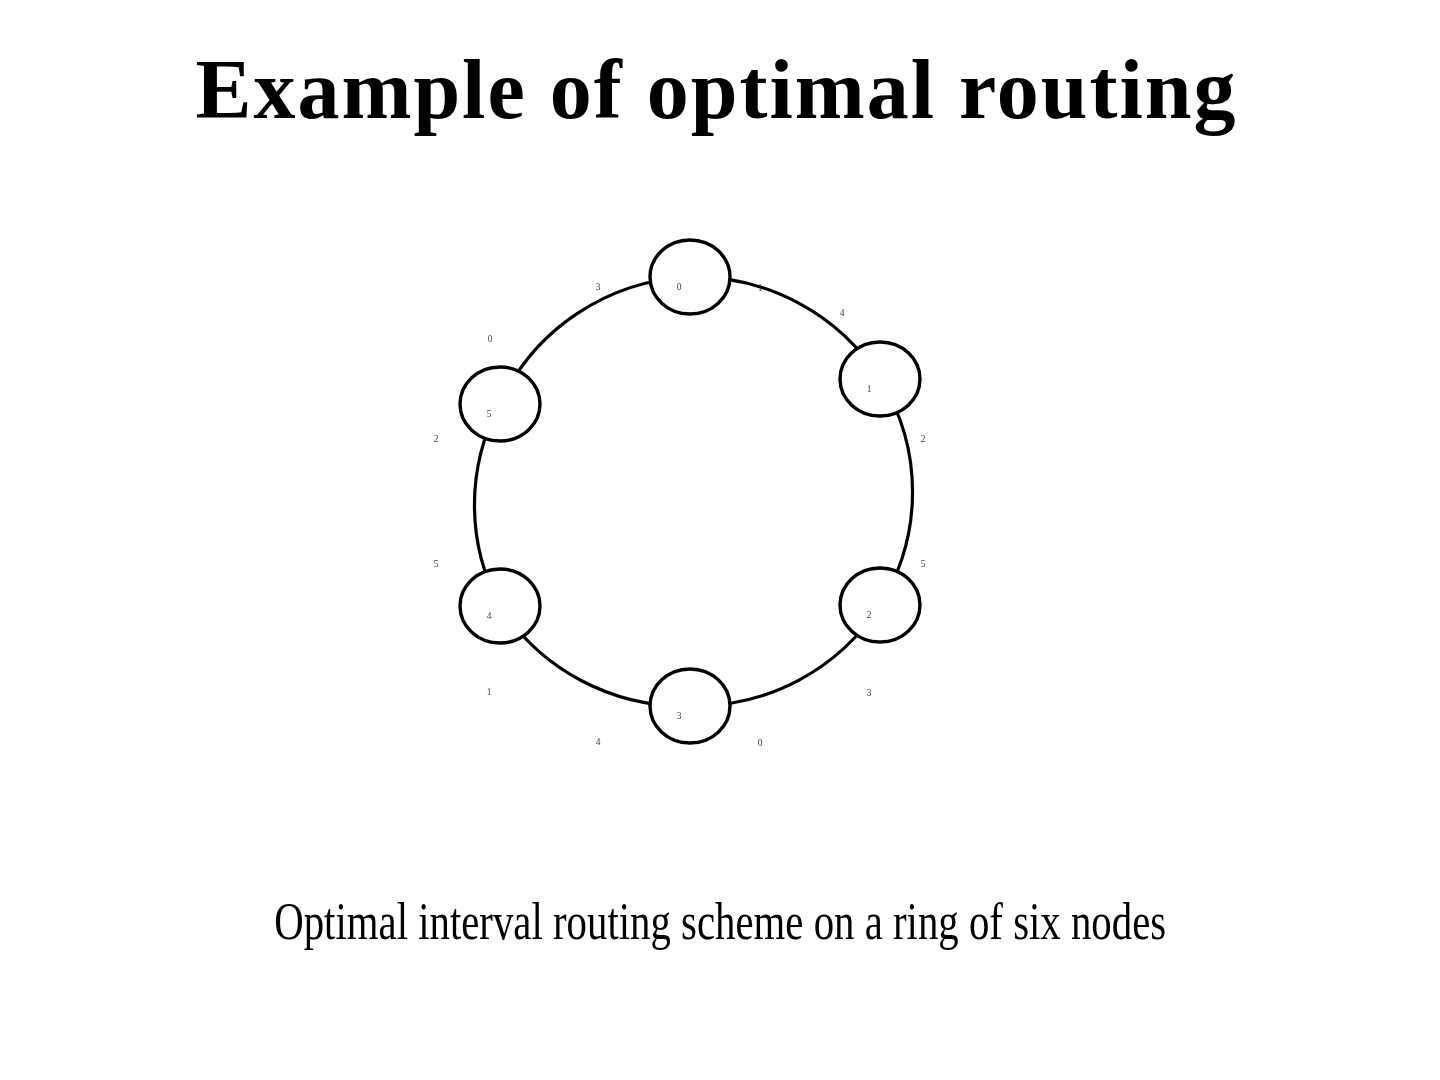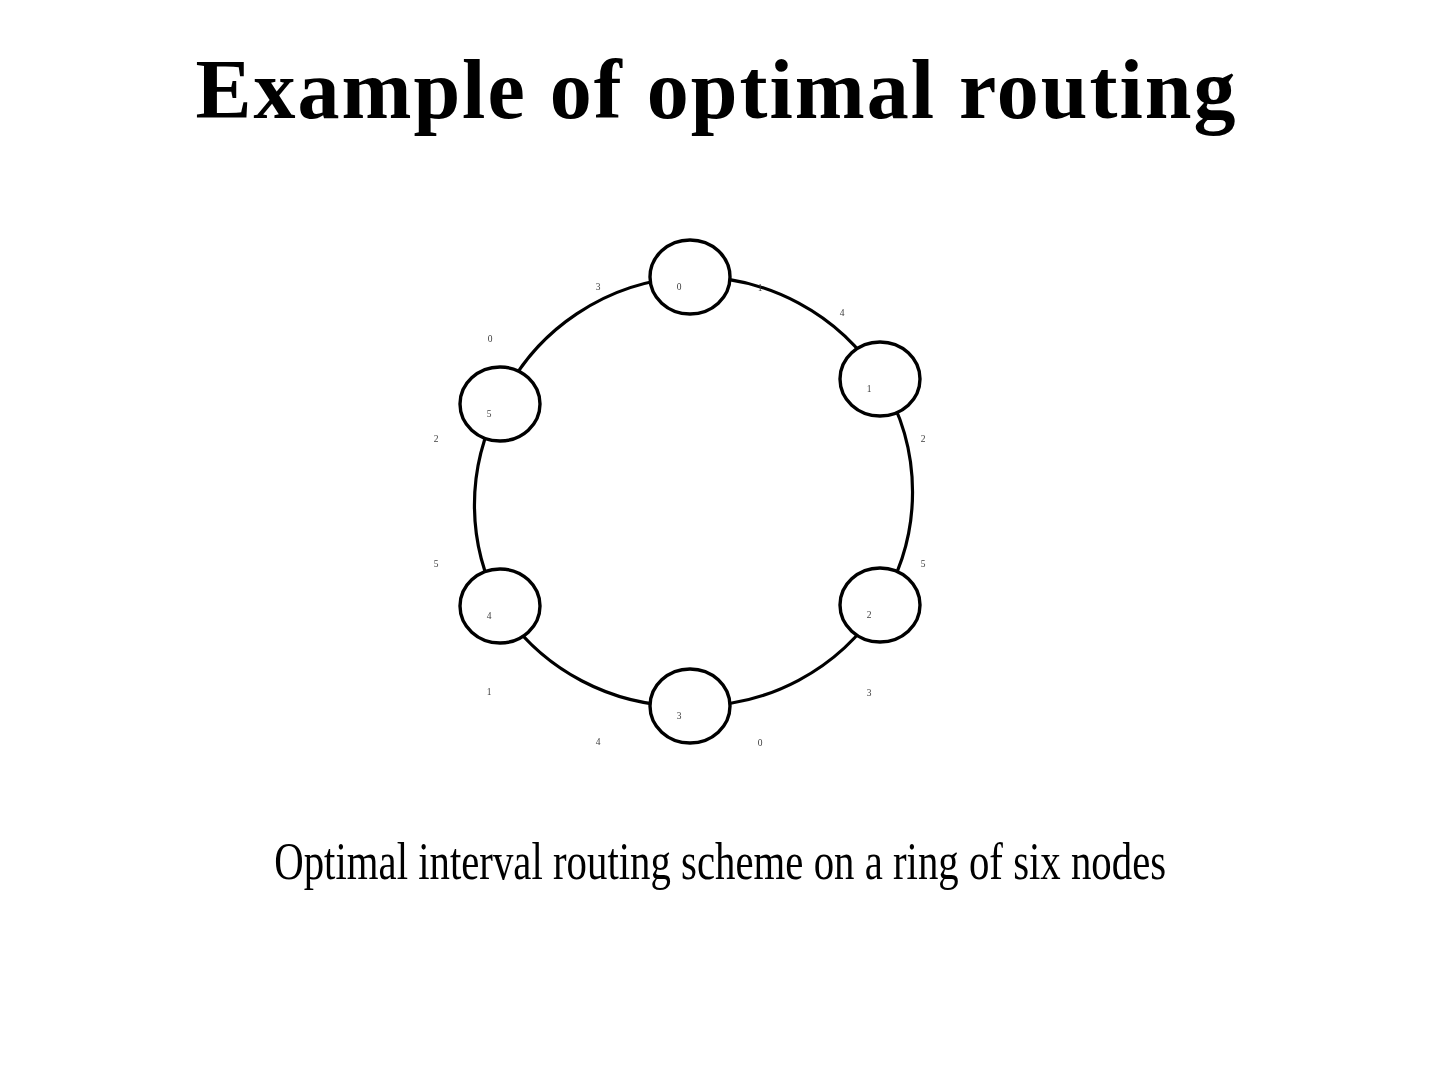--- a/index.html
+++ b/index.html
@@ -24,21 +24,21 @@
     font-weight: bold;
     font-size: 84px;
     line-height: 1;
     letter-spacing: 2px;
     color: #000000;
     white-space: nowrap;
     margin-left: 24px;
   }
   .caption {
     position: absolute;
-    top: 835px;
+    top: 895px;
     left: 0;
     width: 1440px;
     text-align: center;
     font-family: "Liberation Serif", serif;
     font-size: 53px;
     line-height: 1;
     color: #000000;
     white-space: nowrap;
   }
   .caption .squeeze {

